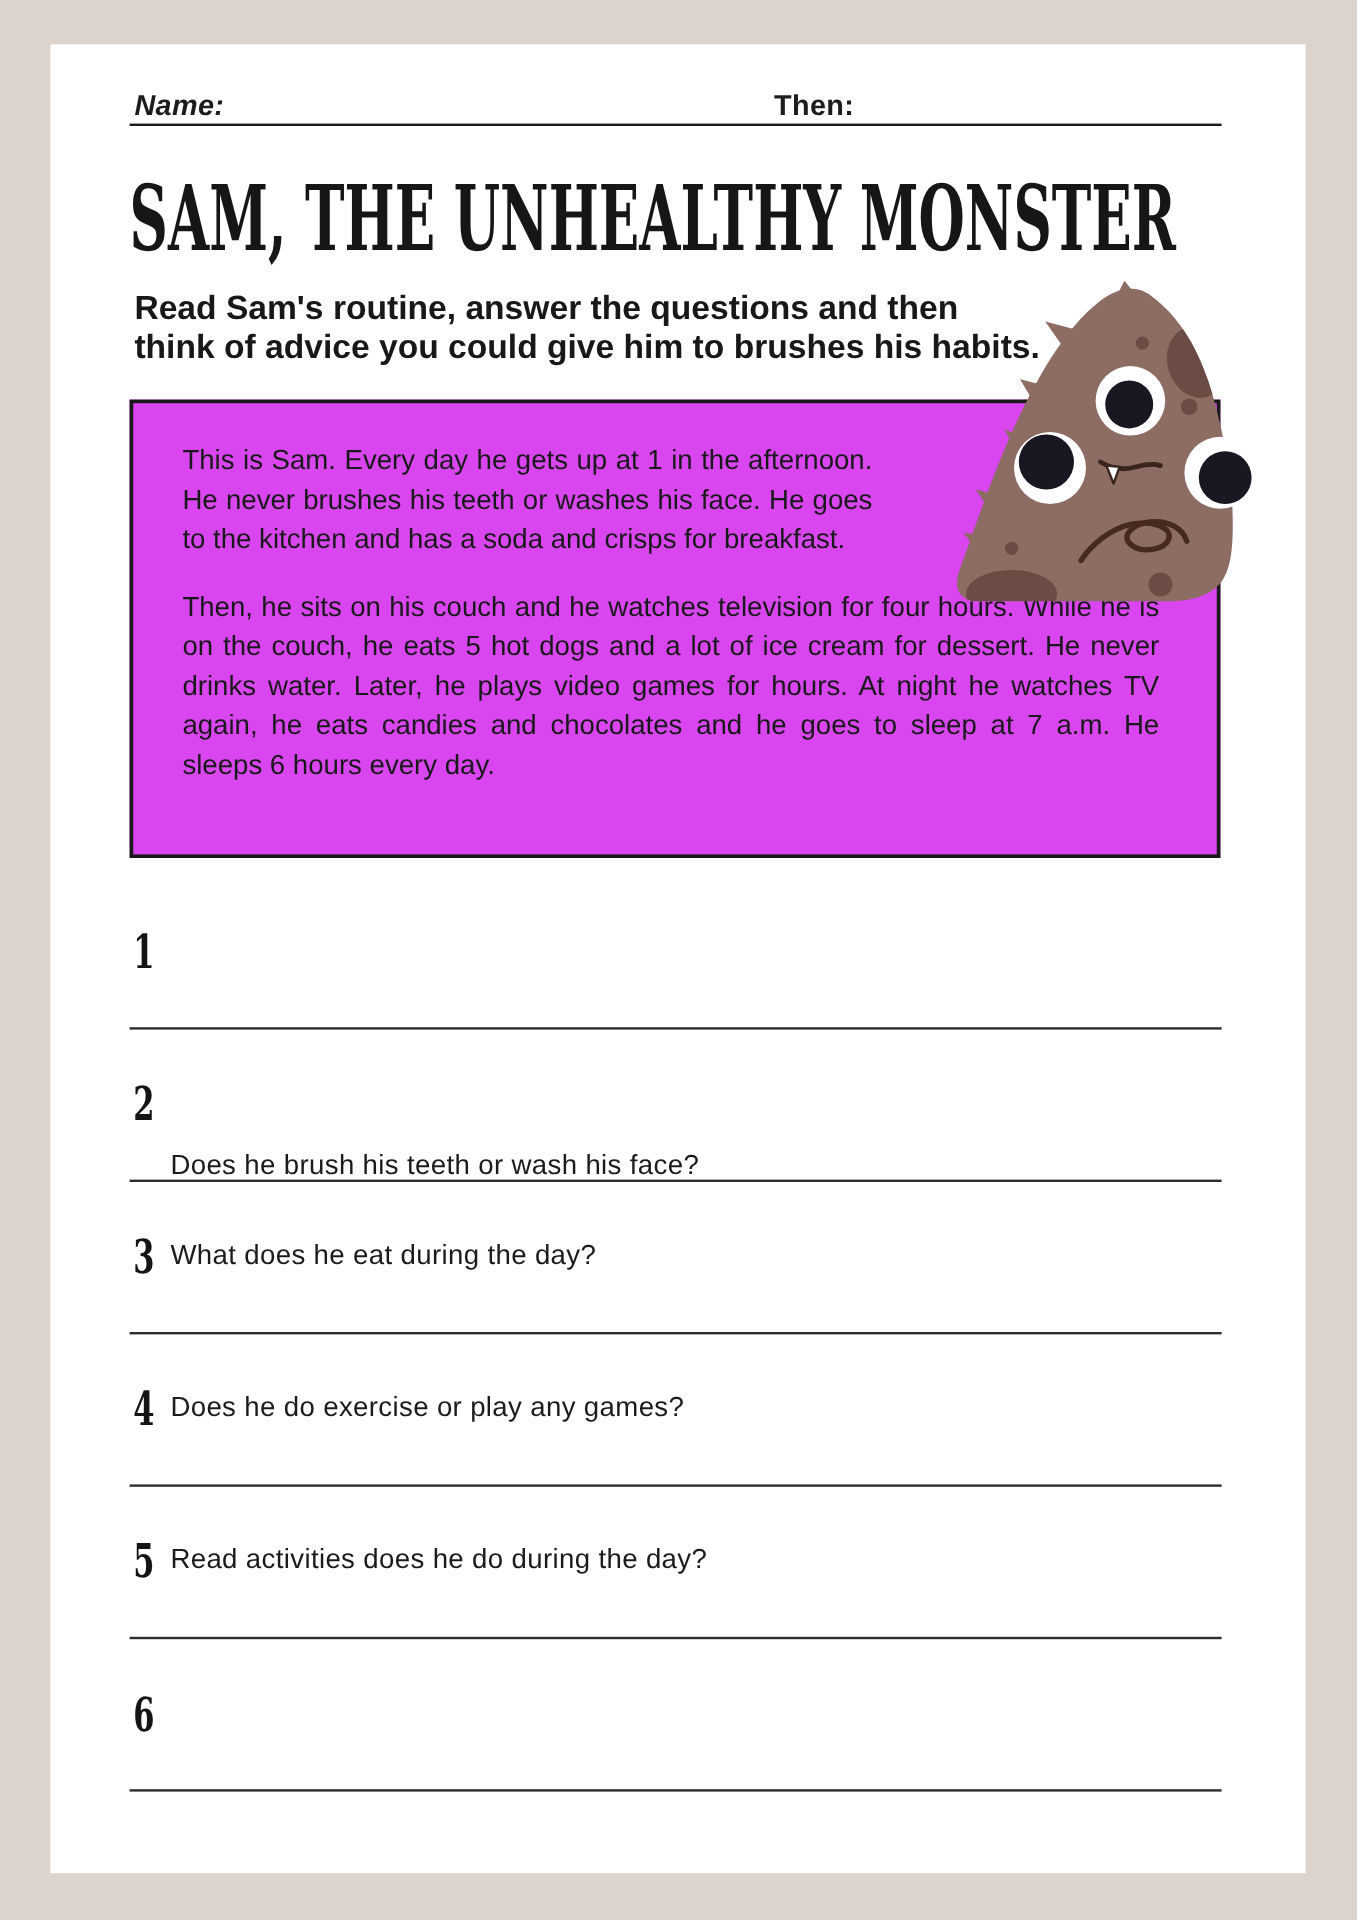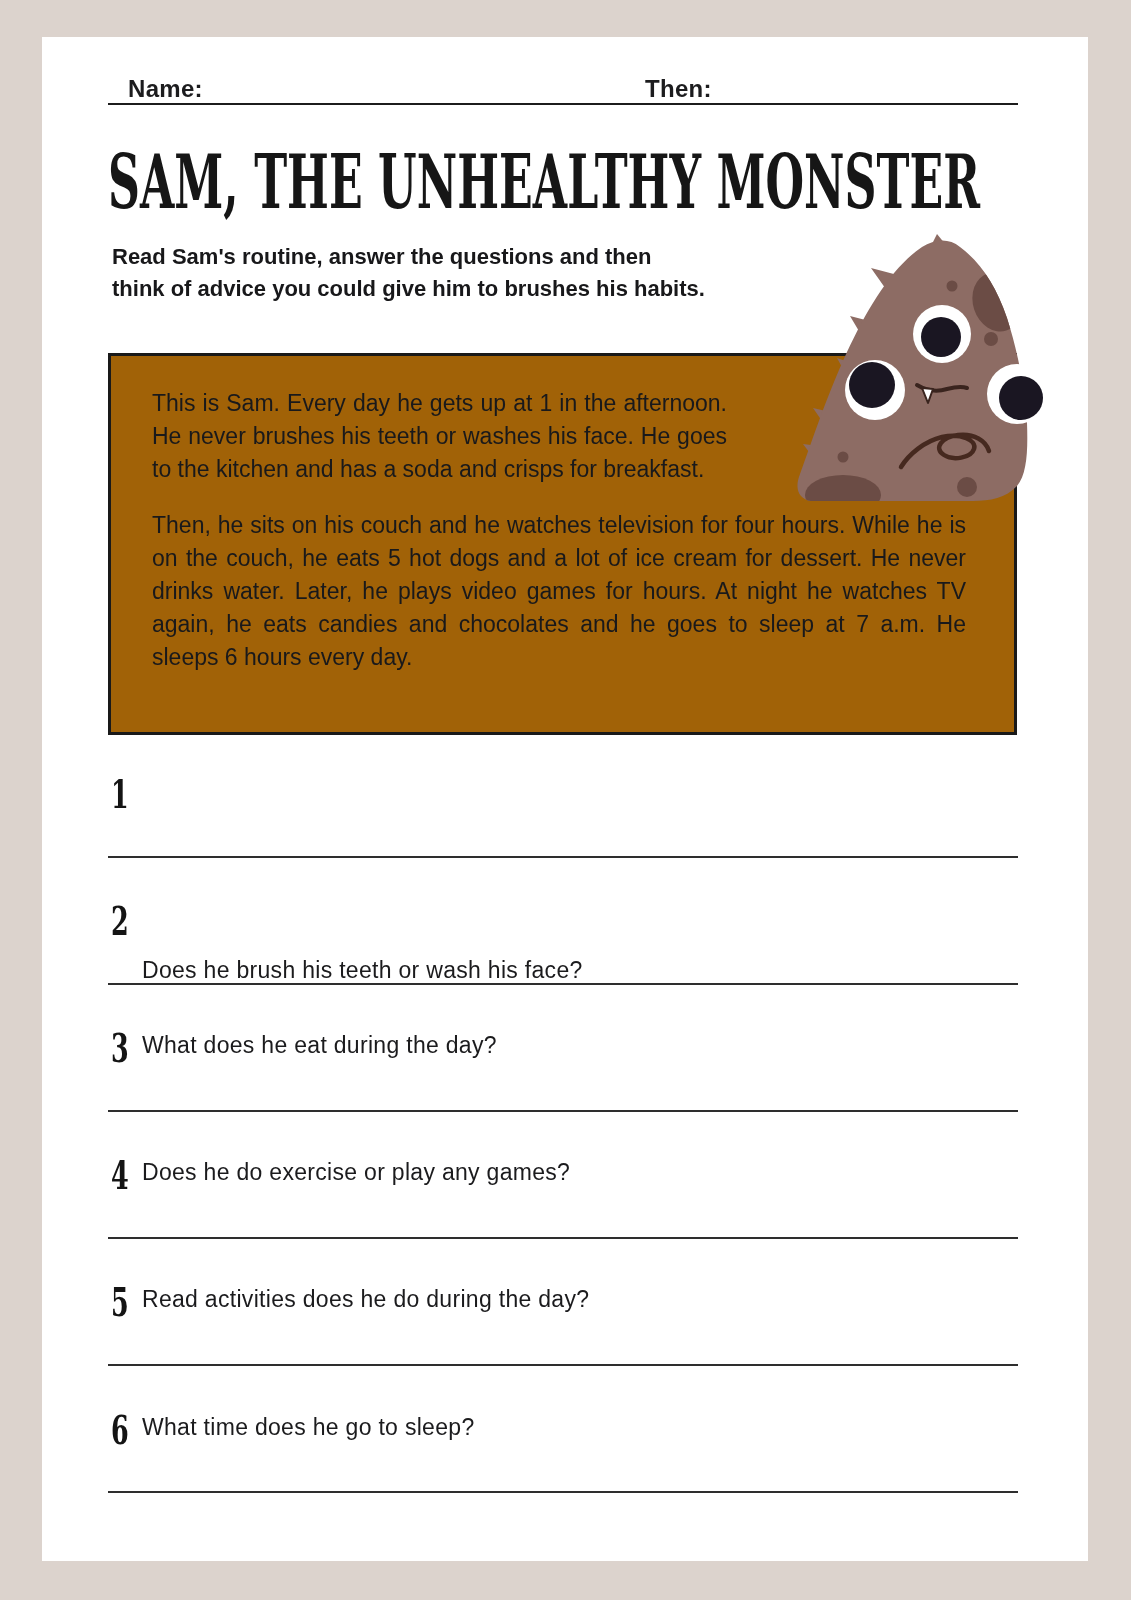--- a/index.html
+++ b/index.html
@@ -12,38 +12,37 @@
   }
   .page{
     position:absolute;left:42px;top:37px;
     width:1046px;height:1524px;
     background:#ffffff;
   }
   .hdr-label{
     position:absolute;top:38px;
     font-size:24px;font-weight:bold;letter-spacing:.3px;color:#1c1c1e;
   }
-  .name-label{left:86px;}
+  .name-label{left:70px;font-style:italic;}
   .date-label{left:603px;}
   .header-line{
     position:absolute;left:66px;top:66px;width:910px;height:0;
     border-top:2px solid #1c1c1c;
   }
   .title-svg{position:absolute;left:66px;top:96px;overflow:visible;}
   .instructions{
     position:absolute;left:70px;top:204px;
-    font-size:22px;font-weight:bold;line-height:32px;color:#18181a;
+    font-size:28px;font-weight:bold;line-height:32px;color:#18181a;
   }
   .instructions span{display:block;white-space:nowrap;}
   .passage-box{
     position:absolute;left:66px;top:296px;
     width:903px;height:376px;
     border:3px solid #191919;
-    background:#a16207;
-    margin-top:20px;
+    background:#d946ef;
   }
   .passage-p{
     font-size:23px;line-height:33px;color:#19191b;
     text-align:justify;
   }
   .p1{margin:31px 0 0 41px;width:575px;}
   .p2{margin:23px 48px 0 41px;}
   .monster{
     position:absolute;left:753px;top:191px;
     overflow:visible;z-index:5;
@@ -128,16 +127,15 @@
 
   <div class="qnum" style="top:1118px">4</div>
   <div class="qtext" style="top:1122px">Does he do exercise or play any games?</div>
   <div class="qline" style="top:1200px"></div>
 
   <div class="qnum" style="top:1245px">5</div>
   <div class="qtext" style="top:1249px">Read activities does he do during the day?</div>
   <div class="qline" style="top:1327px"></div>
 
   <div class="qnum" style="top:1373px">6</div>
-  <div class="qtext" style="top:1377px">What time does he go to sleep?</div>
   <div class="qline" style="top:1454px"></div>
 
 </div>
 
 </body></html>

